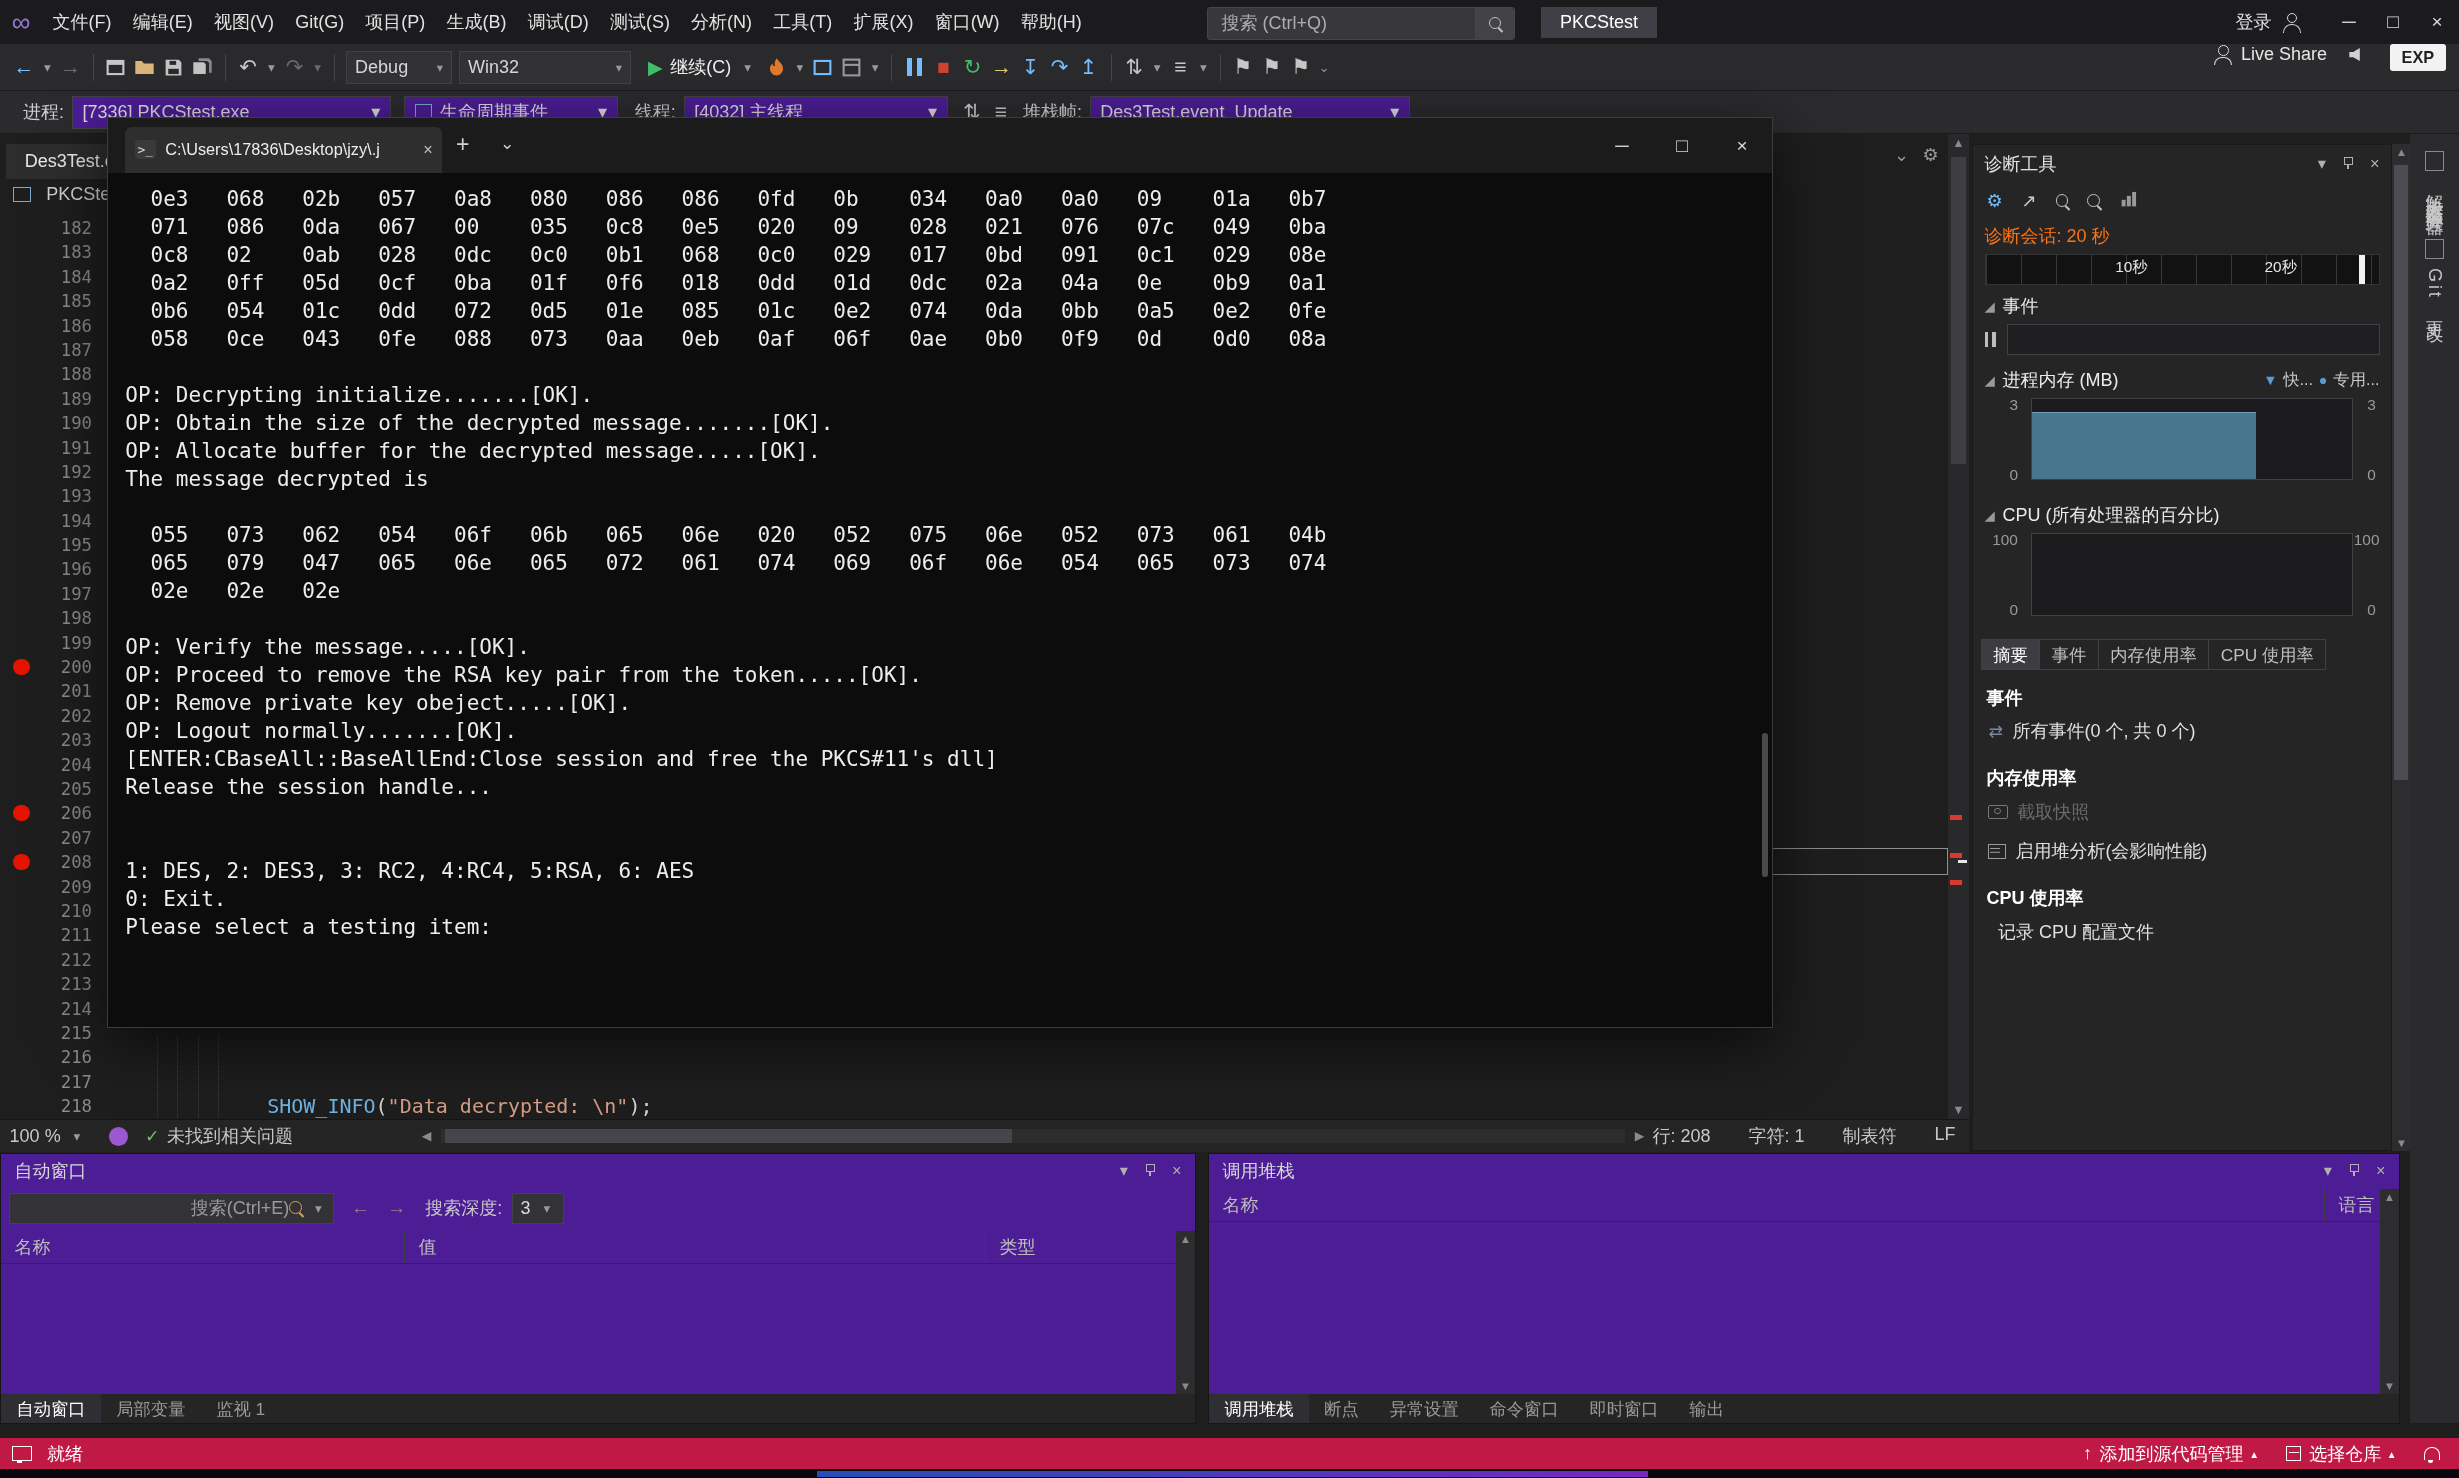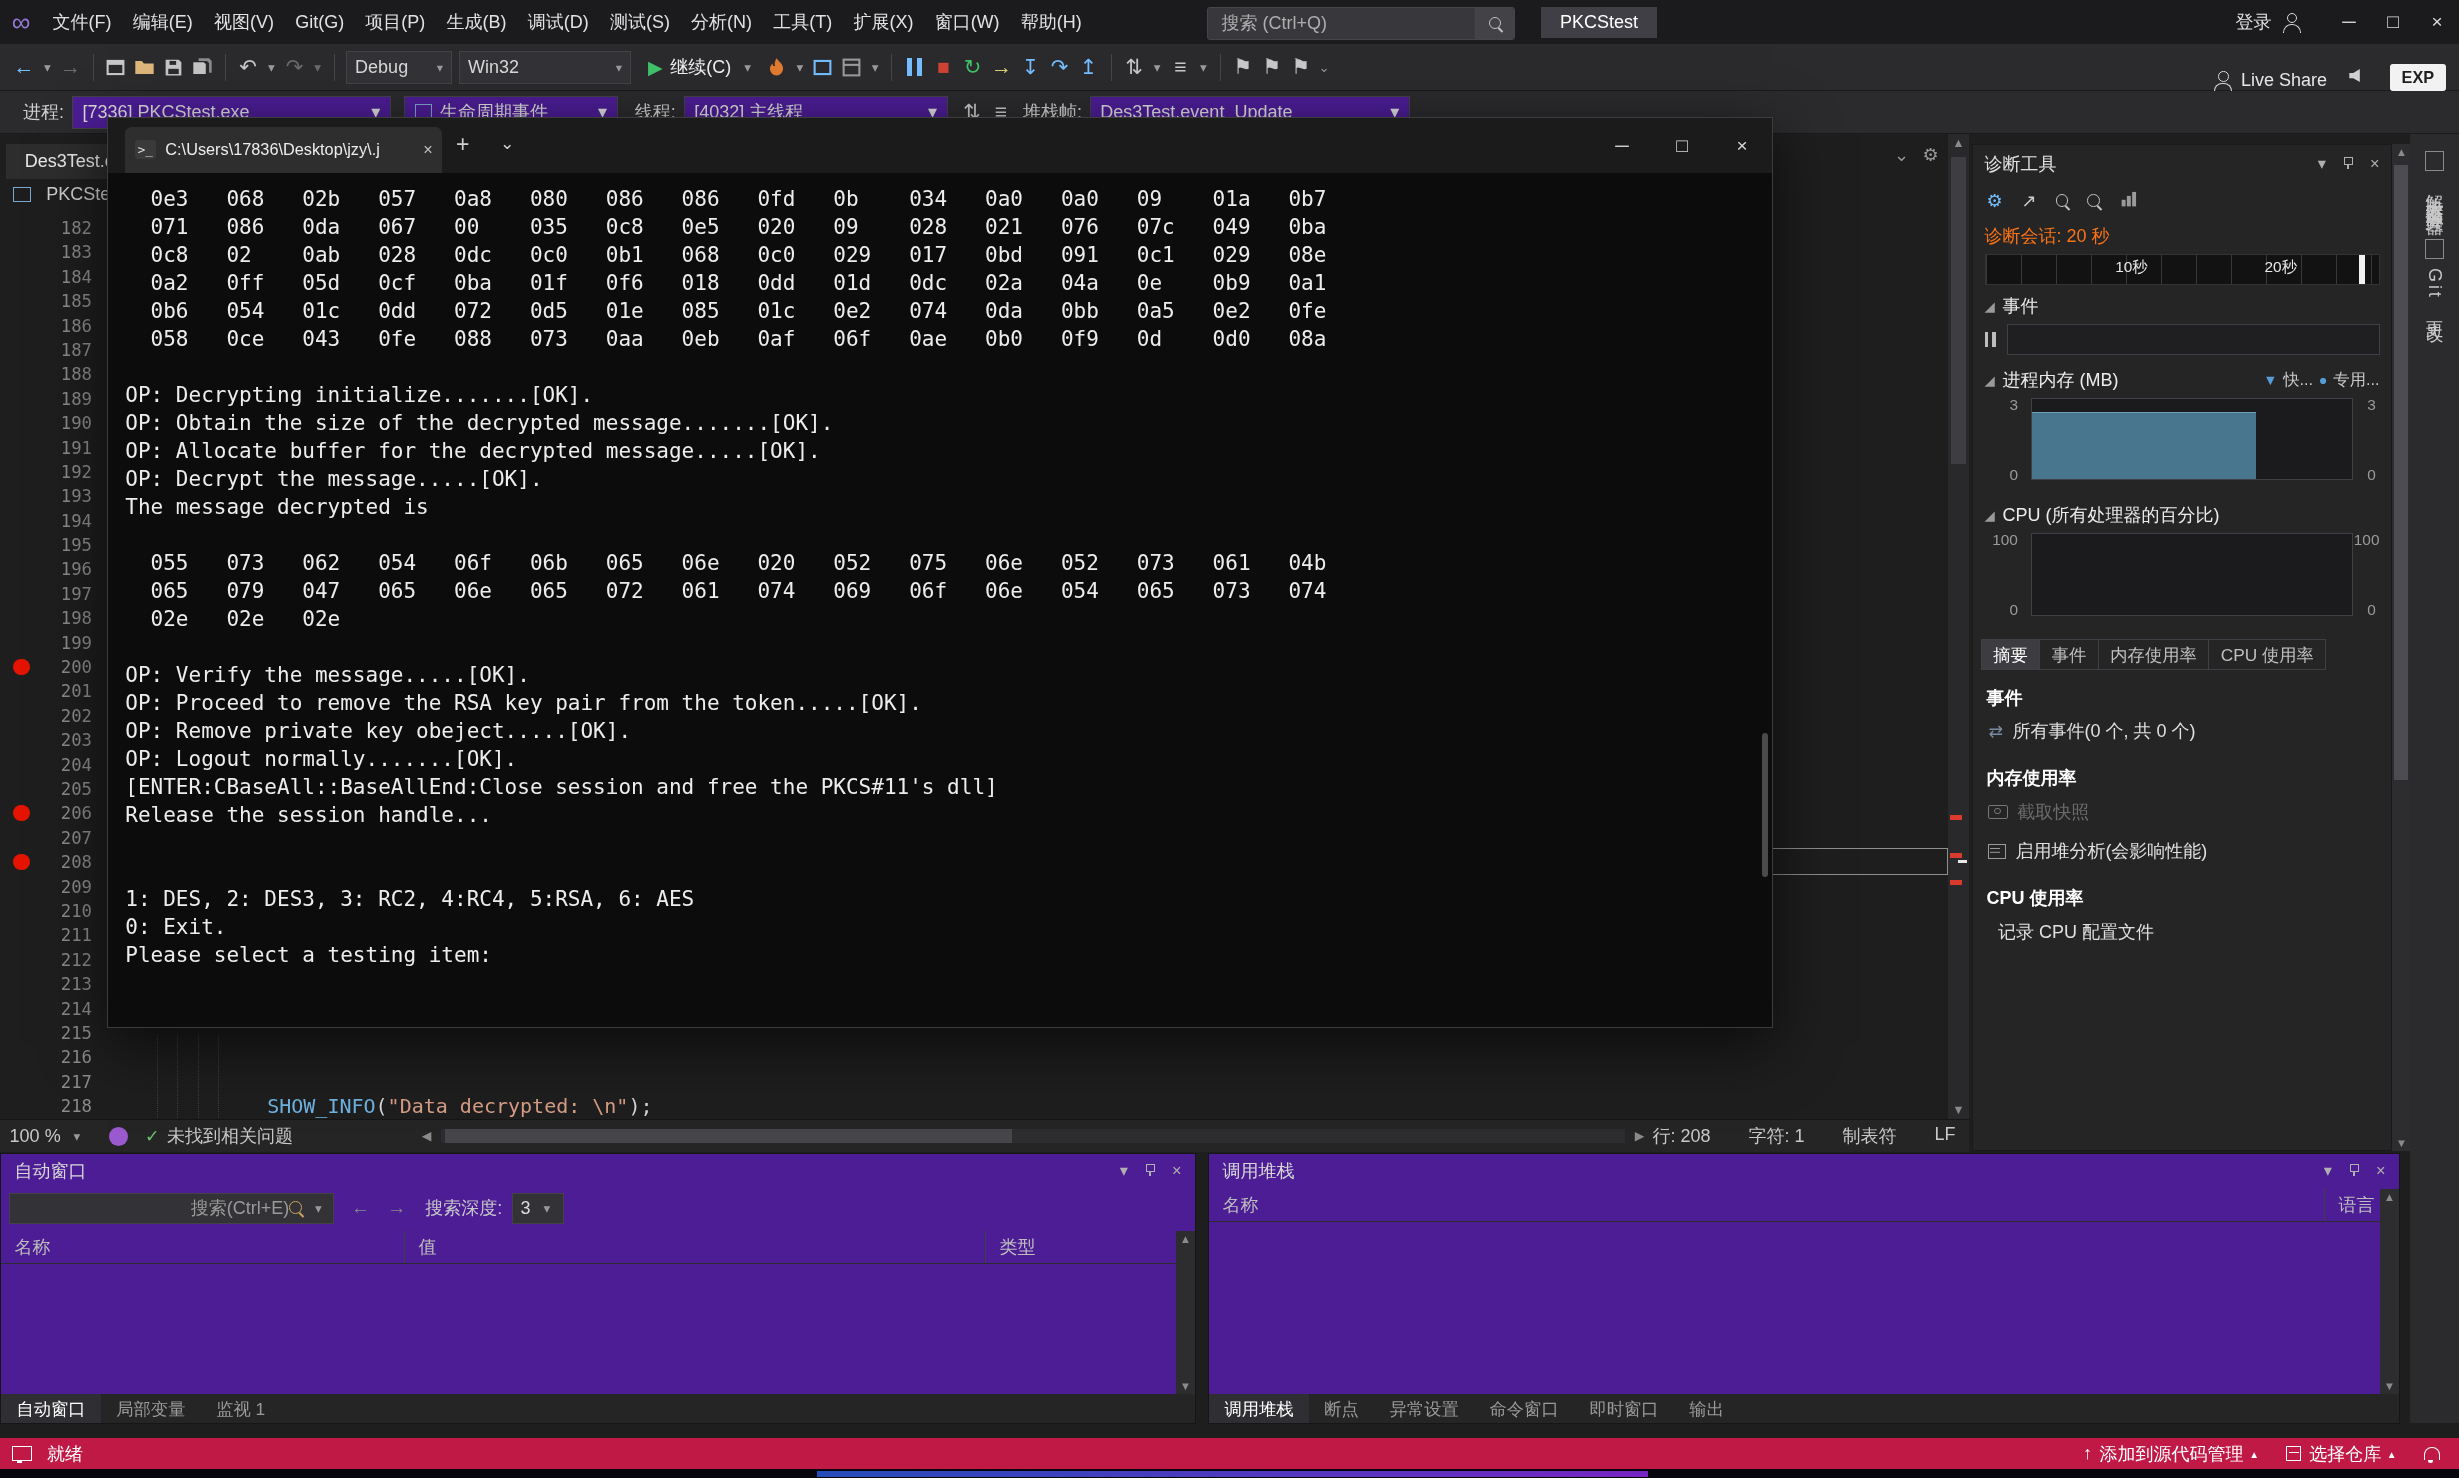--- a/index.html
+++ b/index.html
@@ -33,21 +33,21 @@
   .combo .ca{margin-left:9.6px;font-size:12.5px;color:#9a9a9a;}
   .play{color:#41c06a;font-size:19px;}
   .contbtn{display:flex;align-items:center;height:35px;padding:0 5.8px;margin-left:7.7px;}
   .contbtn .lbl{margin:0 7.7px;color:#efefef;font-size:18px;}
   .blue{color:#75beff;}
   .red{color:#d14334;}
   .green{color:#41c06a;}
   .yellowish{color:#e0cd7a;}
   .pausebars{display:flex;gap:4.8px;}
   .pausebars i{display:block;width:4.8px;height:17.3px;background:#75beff;}
-  .tb-rightside{position:absolute;right:13.4px;top:44px;height:47px;display:flex;align-items:flex-end;gap:21px;z-index:31;}
+  .tb-rightside{position:absolute;right:13.4px;top:44px;height:47px;display:flex;align-items:flex-start;gap:21px;z-index:31;}
   .liveshare{display:flex;align-items:center;gap:7.7px;color:#e6e6e6;font-size:18px;}
   .expbadge{background:#f2f2f2;color:#1e1e1e;font-weight:bold;font-size:16.3px;padding:3.8px 11.5px;border-radius:2.9px;}
   .micon{width:21px;height:21px;display:inline-block;}
 
   
   .debugbar{position:absolute;left:0;top:91px;width:2459px;height:43px;background:#2b2b2e;border-bottom:1px solid #1a1a1a;display:flex;align-items:center;padding-left:15.4px;box-sizing:border-box;font-size:18px;z-index:10;}
   .dlabel{color:#cfcfcf;margin:0 7.7px;}
   .wcombo{height:31px;background:#4c1d95;border:1px solid #434346;display:flex;align-items:center;padding:0 9.6px;color:#dcdcdc;}
   .sq-ico{width:15.4px;height:13.4px;border:1.9px solid #7ea7cf;display:inline-block;margin-right:7.7px;}
 
@@ -729,21 +729,20 @@
     <div class="cline">  0e3   068   02b   057   0a8   080   086   086   0fd   0b    034   0a0   0a0   09    01a   0b7</div>
         <div class="cline">  071   086   0da   067   00    035   0c8   0e5   020   09    028   021   076   07c   049   0ba</div>
         <div class="cline">  0c8   02    0ab   028   0dc   0c0   0b1   068   0c0   029   017   0bd   091   0c1   029   08e</div>
         <div class="cline">  0a2   0ff   05d   0cf   0ba   01f   0f6   018   0dd   01d   0dc   02a   04a   0e    0b9   0a1</div>
         <div class="cline">  0b6   054   01c   0dd   072   0d5   01e   085   01c   0e2   074   0da   0bb   0a5   0e2   0fe</div>
         <div class="cline">  058   0ce   043   0fe   088   073   0aa   0eb   0af   06f   0ae   0b0   0f9   0d    0d0   08a</div>
         <div class="cline"></div>
         <div class="cline">OP: Decrypting initialize.......[OK].</div>
         <div class="cline">OP: Obtain the size of the decrypted message.......[OK].</div>
         <div class="cline">OP: Allocate buffer for the decrypted message.....[OK].</div>
-        <div class="cline">OP: Decrypt the message.....[OK].</div>
         <div class="cline">The message decrypted is</div>
         <div class="cline"></div>
         <div class="cline">  055   073   062   054   06f   06b   065   06e   020   052   075   06e   052   073   061   04b</div>
         <div class="cline">  065   079   047   065   06e   065   072   061   074   069   06f   06e   054   065   073   074</div>
         <div class="cline">  02e   02e   02e</div>
         <div class="cline"></div>
         <div class="cline">OP: Verify the message.....[OK].</div>
         <div class="cline">OP: Proceed to remove the RSA key pair from the token.....[OK].</div>
         <div class="cline">OP: Remove private key obeject.....[OK].</div>
         <div class="cline">OP: Logout normally.......[OK].</div>

